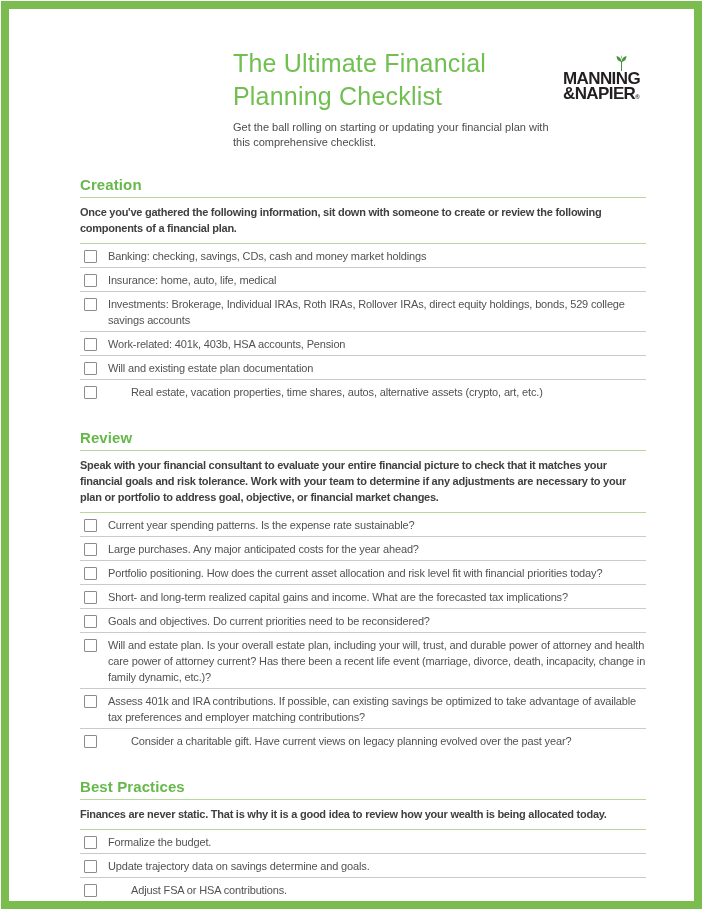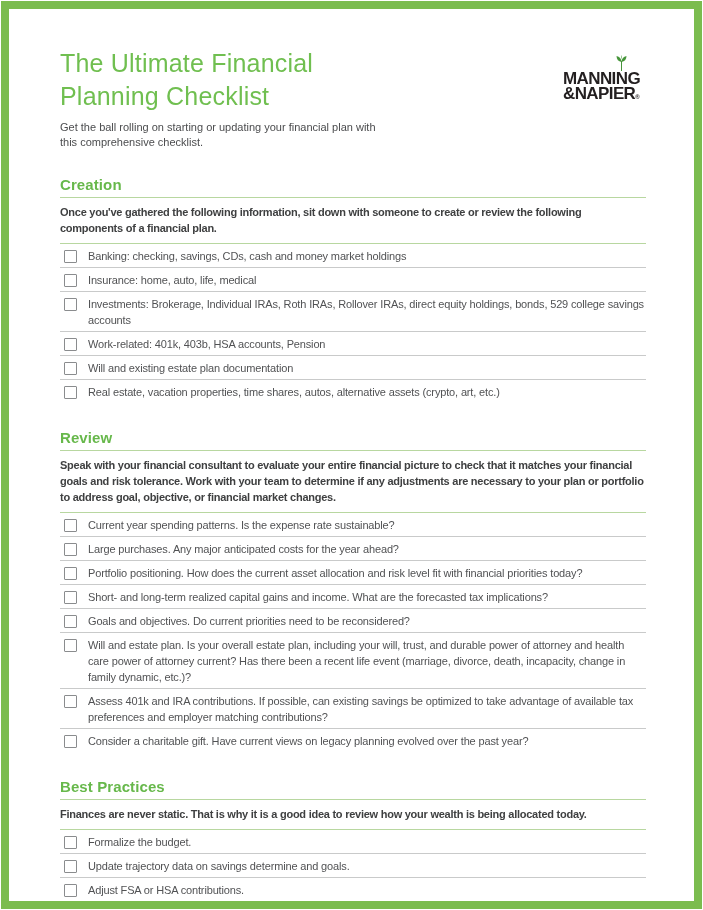--- a/index.html
+++ b/index.html
@@ -21,21 +21,21 @@
     border: 8px solid var(--border-green, #7bbc4f);
     background: #ffffff;
     box-sizing: border-box;
   }
   .content {
     padding: 38px 48px 0 51px;
   }
   
   .header {
     display: flex;
-    justify-content: space-between;
+    justify-content: flex-end;
     align-items: flex-start;
   }
   .page-title {
     margin: 0;
     font-size: 25px;
     line-height: 33px;
     font-weight: 400;
     color: var(--title-green, #70bf50);
     letter-spacing: 0.2px;
   }
@@ -63,21 +63,21 @@
   .logo .reg {
     font-size: 6px;
     vertical-align: baseline;
   }
   .sprout {
     position: absolute;
     top: 0;
     left: 50px;
   }
   
-  .section { margin-top: 26px; }
+  .section { margin-top: 26px; margin-left: 20px; }
   .sec-heading {
     margin: 0;
     font-size: 15px;
     line-height: 18px;
     font-weight: 700;
     color: var(--heading-green, #67b84b);
     border-bottom: 1px solid var(--rule-green, #b8d7a0);
     padding-bottom: 3px;
     letter-spacing: 0.1px;
   }
@@ -91,21 +91,21 @@
     letter-spacing: -0.25px;
     border-bottom: 1px solid var(--rule-green, #b8d7a0);
   }
   .checklist { }
   .row {
     display: flex;
     align-items: flex-start;
     padding: 4px 0 3px 4px;
     border-bottom: 1px solid var(--rule-gray, #c9caca);
   }
-  .row:last-child { border-bottom: none; }
+  .row:last-child { border-bottom: none; gap: 23px; }
   .cb {
     flex: 0 0 auto;
     width: 11px;
     height: 11px;
     border: 1px solid #8a8c8e;
     border-radius: 1px;
     margin: 2px 11px 0 0;
     background: #ffffff;
   }
   .row-label {

